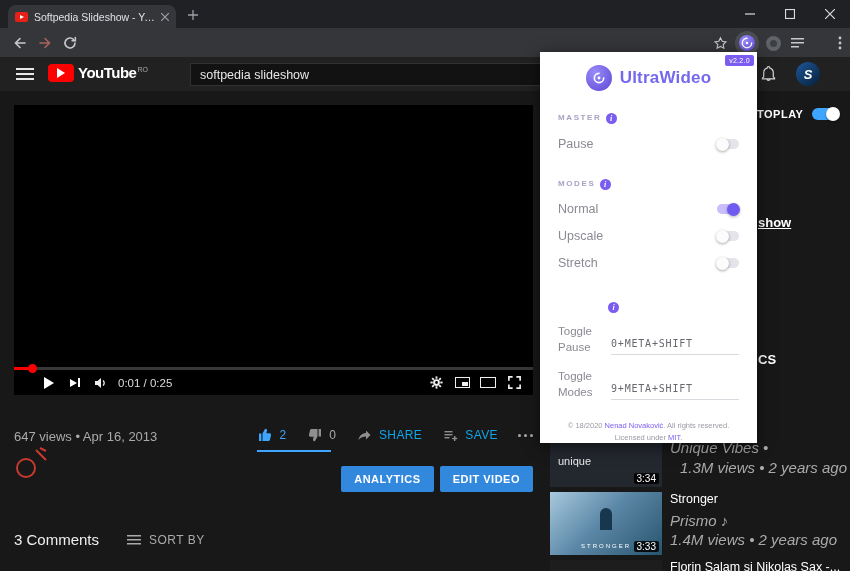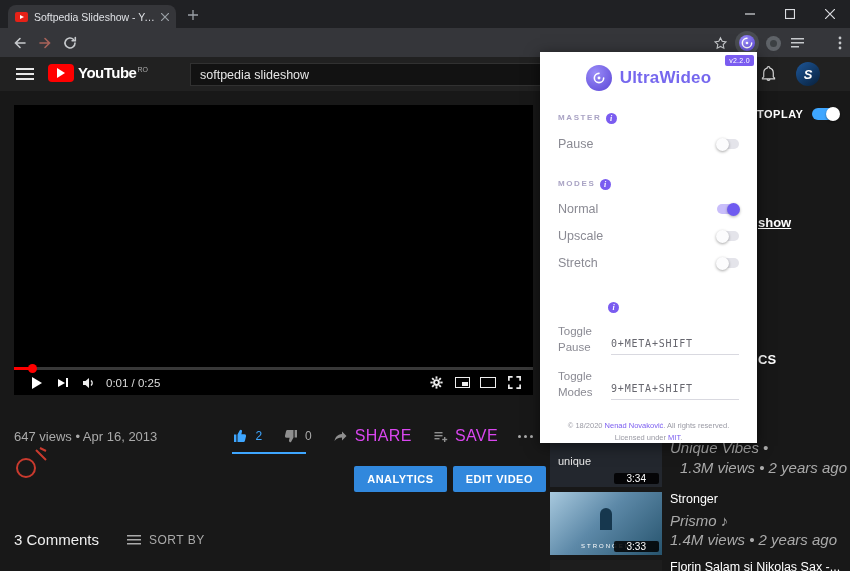--- a/index.html
+++ b/index.html
@@ -52,64 +52,64 @@
   .player { position:absolute; left:14px; top:105px; width:519px; height:290px; background:#000; }
   .watermark { position:absolute; left:0; right:0; top:95px; text-align:center;
                font-size:41px; font-weight:900; letter-spacing:1px; color:#6db1f5;
                -webkit-text-stroke:1px #f2f8ff;
                text-shadow:0 0 10px rgba(30,90,200,.95), 0 0 22px rgba(25,75,190,.8), 2px 3px 1px #0a1f4d; }
   .player-grad { position:absolute; left:0; right:0; bottom:0; height:54px;
                  background:linear-gradient(180deg, rgba(0,0,0,0), rgba(0,0,0,.78)); }
   .progress { position:absolute; left:0; right:0; bottom:25px; height:3px; background:rgba(255,255,255,.22); }
   .progress-played { width:18px; height:3px; background:#f00; }
   .scrubber { position:absolute; left:14px; top:-3px; width:9px; height:9px; border-radius:50%; background:#f00; }
-  .controls { position:absolute; left:4px; right:0; bottom:0; height:25px; display:flex; align-items:center; padding:0 6px; }
+  .controls { position:absolute; left:16px; right:0; bottom:0; height:25px; display:flex; align-items:center; padding:0 6px; }
   .ctrl { width:26px; height:25px; display:flex; align-items:center; justify-content:center; }
   .tri-play { width:0; height:0; border-left:10px solid #fff; border-top:6px solid transparent; border-bottom:6px solid transparent; }
   .next-wrap { display:flex; align-items:center; gap:1px; }
   .tri-next { width:0; height:0; border-left:7px solid #fff; border-top:4.5px solid transparent; border-bottom:4.5px solid transparent; }
   .next-bar { width:2px; height:9px; background:#fff; }
   .time { font-size:11.5px; color:#ddd; margin-left:4px; white-space:nowrap; }
   .ctrl-right { margin-left:auto; display:flex; }
   .mini-ic { width:15px; height:11px; border:1.5px solid #eee; position:relative; }
   .mini-ic::after { content:""; position:absolute; right:1px; bottom:1px; width:6px; height:4px; background:#eee; }
   .theater-ic { width:16px; height:11px; border:1.5px solid #eee; }
 
   
   .views { position:absolute; left:14px; top:429px; font-size:13px; color:#aaa; }
   .actions { position:absolute; top:427px; right:317px; display:flex; align-items:center; gap:20px; }
   .action-item { display:flex; align-items:center; gap:6px; }
-  .action-label { font-size:16px; color:#d946ef; letter-spacing:.4px; }
+  .action-label { font-size:12px; color:#0ea5e9; letter-spacing:.4px; }
   .cnt-like { font-size:12px; color:#3ea6ff; }
   .cnt-dislike { font-size:12px; color:#aaa; }
   .rating-bar { position:absolute; left:0; bottom:-9px; width:74px; height:2px; background:#3ea6ff; }
   .hdots { display:flex; gap:3px; }
   .hdots div { width:3px; height:3px; border-radius:50%; background:#aaa; }
-  .owner-buttons { position:absolute; top:466px; right:304px; display:flex; gap:6px;border-radius:6px; }
+  .owner-buttons { position:absolute; top:466px; right:317px; display:flex; gap:6px;border-radius:6px; }
   .blue-btn { height:26px; padding:0 13px; background:#3188dd; color:#fff; font-size:11px; font-weight:bold;
               letter-spacing:.5px; border:none; border-radius:2px; font-family:"Liberation Sans", sans-serif; }
 
   .comments-row { position:absolute; left:14px; top:531px; display:flex; align-items:center; gap:28px; }
   .comments-header { font-size:15px; color:#efefef; }
   .sortby { display:flex; align-items:center; gap:8px; }
   .sortby-label { font-size:12px; color:#aaa; letter-spacing:.5px; }
 
   .scribble { position:absolute; left:12px; top:444px; }
 
   
   .autoplay-row { position:absolute; left:757px; top:108px; display:flex; align-items:center; gap:9px; }
   .autoplay-label { font-size:11px; font-weight:bold; color:#fff; letter-spacing:.5px; }
   .yt-toggle { width:26px; height:12px; border-radius:6px; background:#3ea6ff; position:relative; }
   .yt-toggle .knob { position:absolute; right:-2px; top:-1px; width:14px; height:14px; border-radius:50%;
                      background:#fff; box-shadow:0 1px 2px rgba(0,0,0,.5); }
   .frag { position:absolute; color:#fff; font-size:13px; font-weight:bold; }
   .rel-item { position:absolute; left:550px; display:flex; }
   .thumb { width:112px; flex:0 0 auto; position:relative; background:#23272e; }
   .thumb-dur { position:absolute; right:3px; bottom:3px; background:rgba(0,0,0,.85); color:#fff;
-               font-size:10px; padding:0 13px; border-radius:2px; }
+               font-size:10px; padding:0 3px; border-radius:2px; }
   .rel-text { margin-left:8px; }
   .rel-title { font-size:12.5px; color:#fff; font-weight:500; line-height:1.25; width:180px; }
   .rel-sub { font-size:15px; color:#aaa;font-style:italic; }
   .thumb1-word { position:absolute; left:8px; top:25px; font-size:11px; color:#e8e8e8; }
   .thumb2 { background:linear-gradient(135deg,#a8c9de 0%, #5d89a8 45%, #27546e 100%); }
   .thumb2-word { position:absolute; left:0; right:0; bottom:6px; text-align:center; font-size:6px;
                  letter-spacing:2px; color:#fff; }
   .thumb2-fig { position:absolute; left:50px; top:16px; width:12px; height:22px; background:#16374e;
                 border-radius:6px 6px 0 0; }
 

